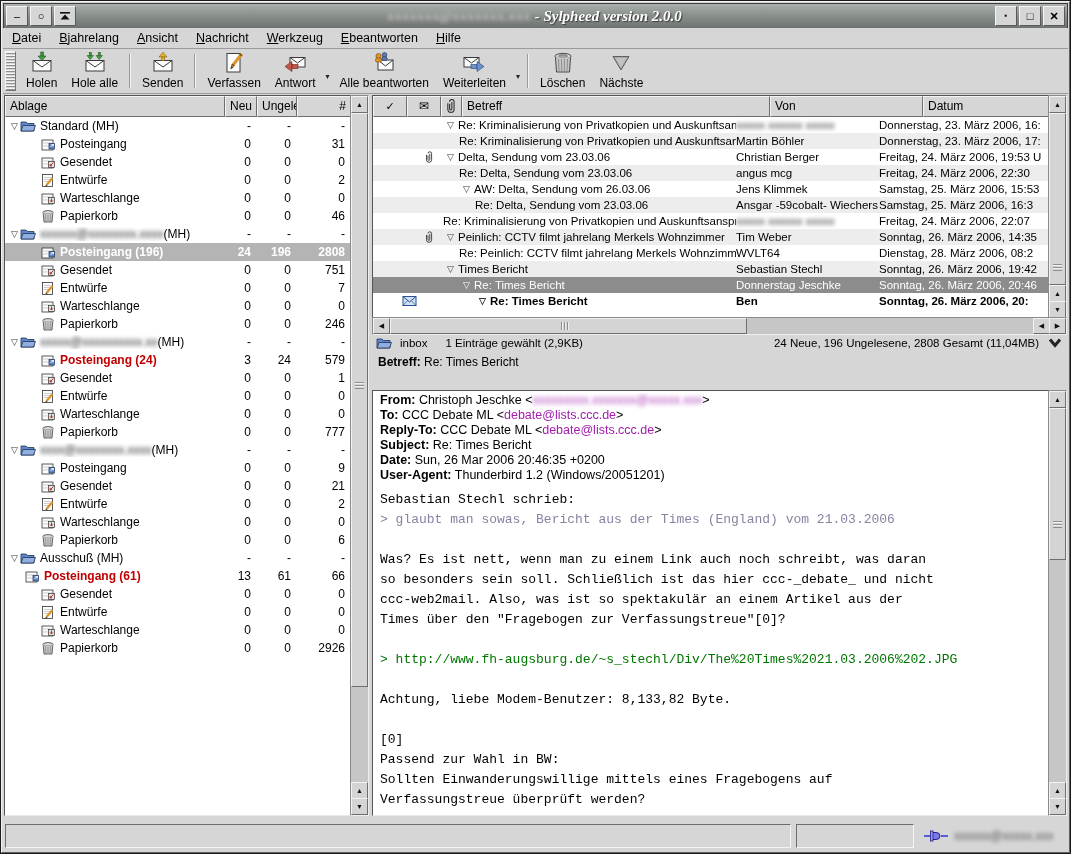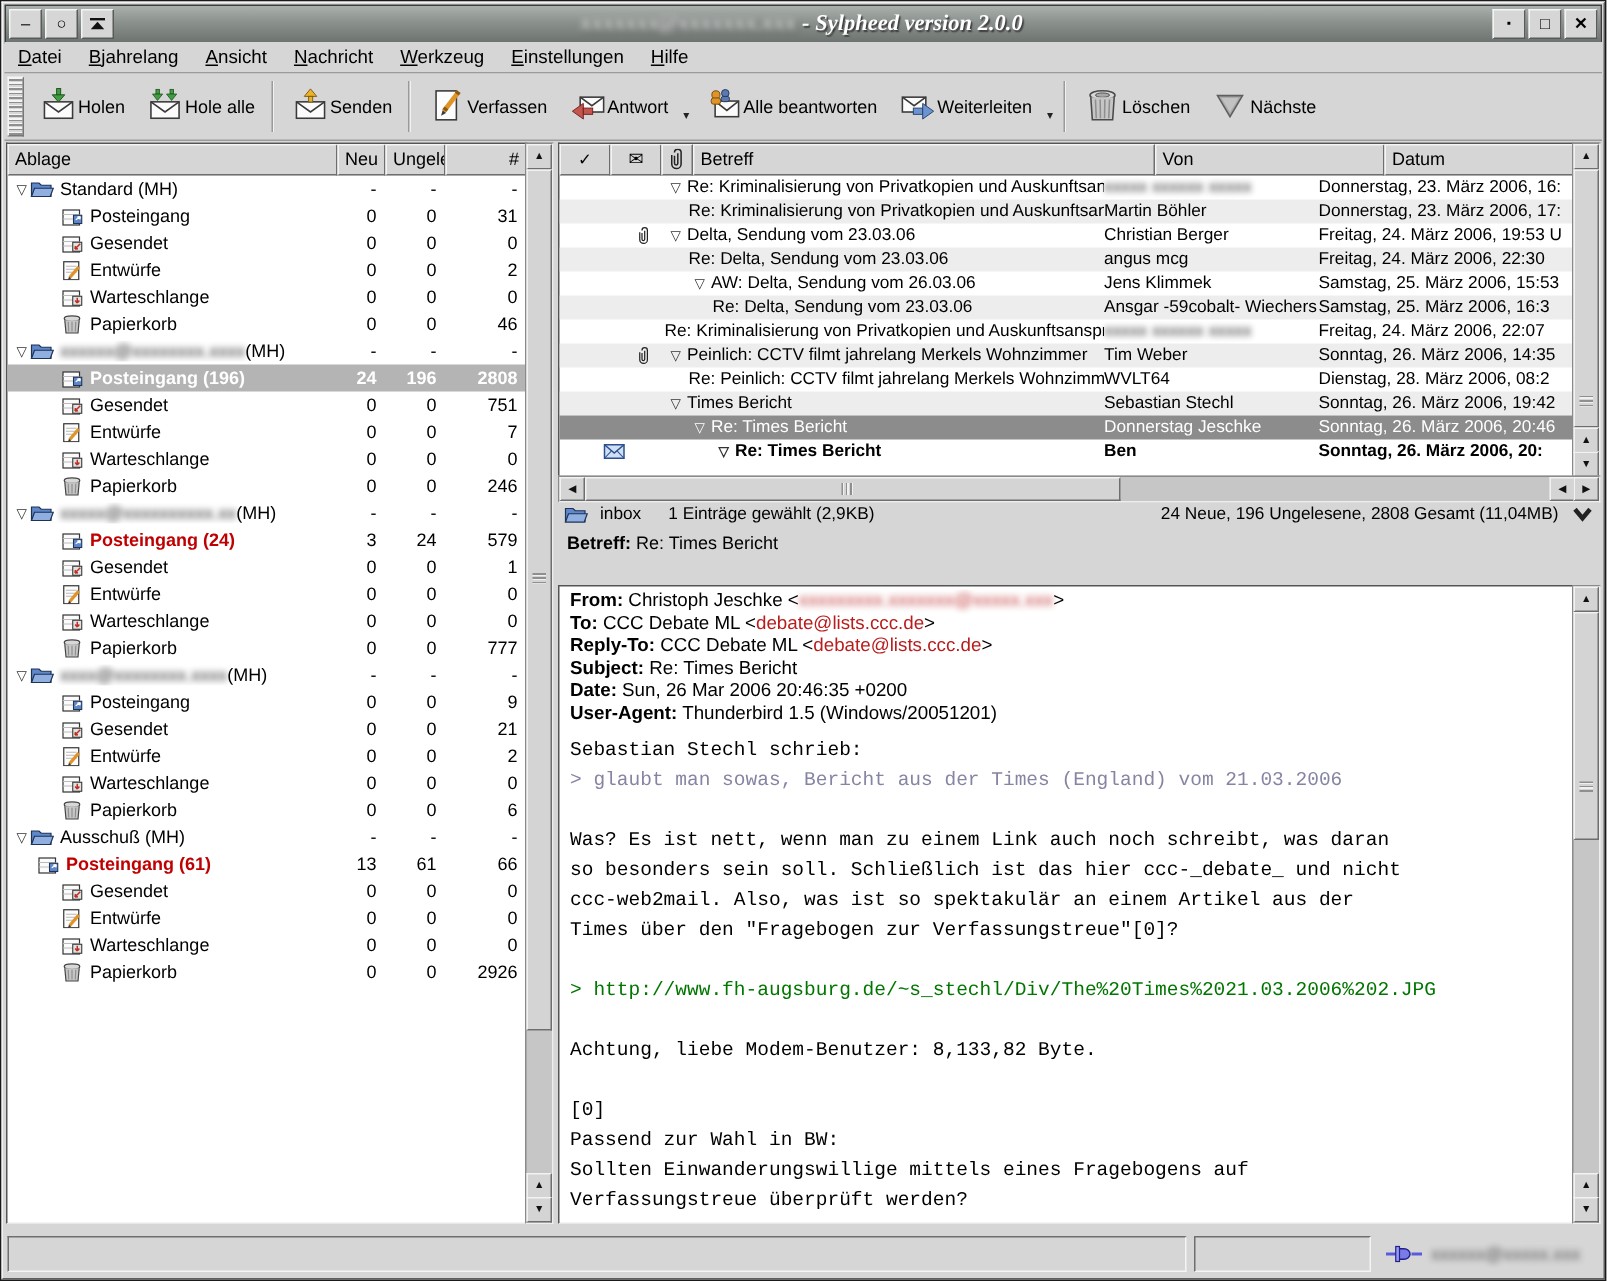--- a/index.html
+++ b/index.html
@@ -27,21 +27,21 @@
   #menubar{left:3px;top:28px;right:3px;height:20px;display:flex;align-items:center;
     border-bottom:1px solid #9b9b9b;background:#d6d6d6;font-size:12.5px;}
   .menu-item{padding:2px 9px;white-space:nowrap;}
   .menu-item .mu{text-decoration:underline;}
   
   #toolbar{left:3px;top:49px;right:3px;height:44px;background:#d6d6d6;
     border-bottom:1px solid #9b9b9b;display:flex;align-items:stretch;}
   #tb-grip{width:9px;margin:2px 3px 2px 2px;
     background:repeating-linear-gradient(180deg,#f4f4f4 0 1px,#8f8f8f 1px 2px,transparent 2px 3px);
     border:1px solid;border-color:#f4f4f4 #777 #777 #f4f4f4;}
-  .tbtn{display:flex;flex-direction:row;align-items:center;justify-content:flex-end;
+  .tbtn{display:flex;flex-direction:column;align-items:center;justify-content:flex-end;
     padding:2px 7px 3px 7px;font-size:12px;white-space:nowrap;}
   .tbtn svg{width:26px;height:25px;margin-bottom:1px;}
   .tsep{width:1px;background:#9a9a9a;border-right:1px solid #f2f2f2;margin:5px 4px;}
   .tdrop{align-self:center;font-size:8px;color:#222;padding:0 3px;margin-top:10px;}
   
   .vscroll{width:17px;background:#c6c6c6;border:1px solid;border-color:#8a8a8a #eee #eee #8a8a8a;}
   .hscroll{height:16px;background:#c6c6c6;border:1px solid;border-color:#8a8a8a #eee #eee #8a8a8a;}
   .stepper{background:#d4d4d4;border:1px solid;border-color:#f2f2f2 #6e6e6e #6e6e6e #f2f2f2;
     display:flex;align-items:center;justify-content:center;font-size:7px;color:#111;}
   .thumb{background:#d4d4d4;border:1px solid;border-color:#f2f2f2 #6e6e6e #6e6e6e #f2f2f2;position:absolute;}
@@ -84,21 +84,21 @@
   
   #hscroll-list{left:372px;top:317px;right:4px;}
   #summary{left:372px;top:334px;right:4px;height:18px;display:flex;align-items:center;font-size:11.5px;}
   #summary .sp{margin-left:8px;white-space:nowrap;}
   #summary .counts{margin-left:auto;white-space:nowrap;}
   #sum-chev{width:16px;margin:0 4px 0 8px;}
   
   #hdrs{left:372px;top:352px;right:4px;height:38px;font-size:12px;line-height:18px;
     padding:1px 0 0 6px;overflow:hidden;white-space:nowrap;}
   #hdrs b{font-weight:bold;}
-  .green{color:#b91c1c;}
+  .green{color:#a21caf;}
   
   #body-pane{left:372px;top:390px;right:4px;bottom:38px;background:#fff;
     border:1px solid;border-color:#555 #e9e9e9 #e9e9e9 #555;overflow:hidden;}
   #body-content{position:absolute;inset:2px 18px 0 7px;overflow:hidden;}
   .bhdr{font-size:12.5px;line-height:15px;white-space:nowrap;}
   .bhdr b{font-weight:bold;}
   #body-text{margin-top:7px;font-family:"Liberation Mono",monospace;font-size:13px;
     line-height:20px;white-space:pre;}
   .quote{color:#8585a3;}
   .linkline{color:#007600;}
@@ -247,21 +247,21 @@
   <span class="tb-btn">□</span>
   <span class="tb-btn" style="margin-right:2px;font-weight:bold">✕</span>
 </div>
 
 <div id="menubar" class="abs">
     <span class="menu-item"><span class="mu">D</span><span class="mr">atei</span></span>
     <span class="menu-item"><span class="mu">B</span><span class="mr">jahrelang</span></span>
     <span class="menu-item"><span class="mu">A</span><span class="mr">nsicht</span></span>
     <span class="menu-item"><span class="mu">N</span><span class="mr">achricht</span></span>
     <span class="menu-item"><span class="mu">W</span><span class="mr">erkzeug</span></span>
-    <span class="menu-item"><span class="mu">E</span><span class="mr">instellungen</span></span>
+    <span class="menu-item"><span class="mu">E</span><span class="mr">beantworten</span></span>
     <span class="menu-item"><span class="mu">H</span><span class="mr">ilfe</span></span>
   </div>
 
 <div id="toolbar" class="abs">
   <span id="tb-grip"></span>
   <span id="tb-items" style="display:flex;align-items:stretch">
       <span class="tbtn">
         <svg>
           <use href="#i-receive"></use>
         </svg>
@@ -979,21 +979,21 @@
 </div>
 
 <div id="body-pane" class="abs">
   <div id="body-content">
     <div id="body-headers">
         <div class="bhdr"><b>From:</b><span class="hpre"> Christoph Jeschke &lt;</span><span class="hlink green blur">xxxxxxxxx.xxxxxxx@xxxxx.xxx</span><span class="hpost">&gt;</span></div>
         <div class="bhdr"><b>To:</b><span class="hpre"> CCC Debate ML &lt;</span><span class="hlink green">debate@lists.ccc.de</span><span class="hpost">&gt;</span></div>
         <div class="bhdr"><b>Reply-To:</b><span class="hpre"> CCC Debate ML &lt;</span><span class="hlink green">debate@lists.ccc.de</span><span class="hpost">&gt;</span></div>
         <div class="bhdr"><b>Subject:</b><span class="hpre"> Re: Times Bericht</span><span class="hlink green"></span><span class="hpost"></span></div>
         <div class="bhdr"><b>Date:</b><span class="hpre"> Sun, 26 Mar 2006 20:46:35 +0200</span><span class="hlink green"></span><span class="hpost"></span></div>
-        <div class="bhdr"><b>User-Agent:</b><span class="hpre"> Thunderbird 1.5 (Windows/20051201)</span><span class="hlink green"></span><span class="hpost"></span></div>
+        <div class="bhdr"><b>User-Agent:</b><span class="hpre"> Thunderbird 1.2 (Windows/20051201)</span><span class="hlink green"></span><span class="hpost"></span></div>
       </div>
     <div id="body-text"><div>Sebastian Stechl schrieb:</div><div class="quote">&gt; glaubt man sowas, Bericht aus der Times (England) vom 21.03.2006</div><div> </div><div>Was? Es ist nett, wenn man zu einem Link auch noch schreibt, was daran</div><div>so besonders sein soll. Schließlich ist das hier ccc-_debate_ und nicht</div><div>ccc-web2mail. Also, was ist so spektakulär an einem Artikel aus der</div><div>Times über den "Fragebogen zur Verfassungstreue"[0]?</div><div> </div><div class="linkline">&gt; http://www.fh-augsburg.de/~s_stechl/Div/The%20Times%2021.03.2006%202.JPG</div><div> </div><div>Achtung, liebe Modem-Benutzer: 8,133,82 Byte.</div><div> </div><div>[0]</div><div>Passend zur Wahl in BW:</div><div>Sollten Einwanderungswillige mittels eines Fragebogens auf</div><div>Verfassungstreue überprüft werden?</div></div>
   </div>
 </div>
 <div class="abs vscroll" style="right:4px;top:390px;bottom:38px">
   <div class="stepper abs" style="left:0;right:0;top:0;height:15px">▲</div>
   <div class="thumb" style="left:0;right:0;top:17px;height:150px">
       <div class="vgrip" style="top:112px"></div>
     </div>
   <div class="stepper abs" style="left:0;right:0;bottom:16px;height:15px">▲</div>

